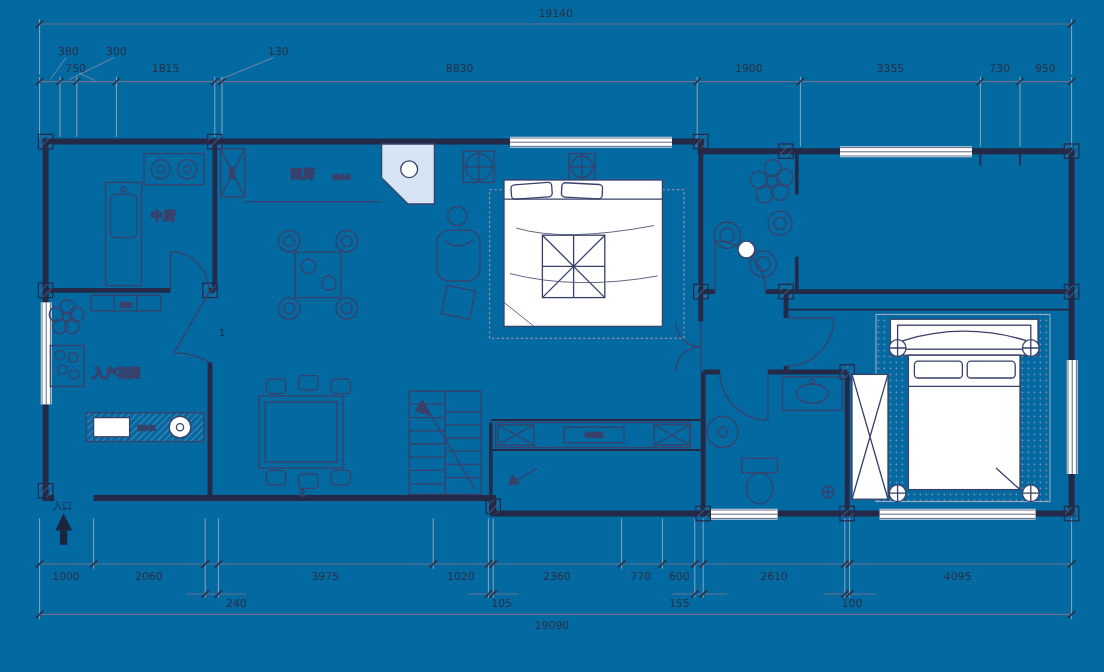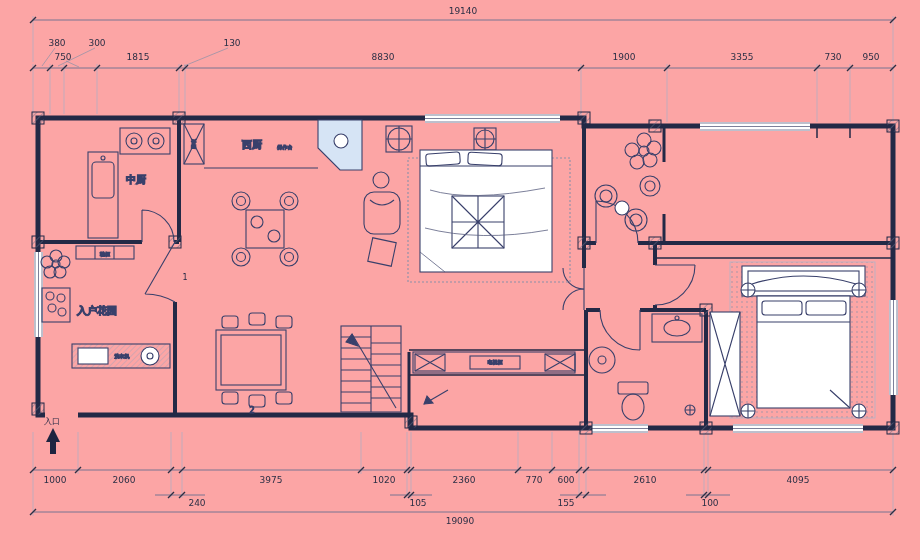--- a/index.html
+++ b/index.html
@@ -1,16 +1,16 @@
 <!DOCTYPE html>
 <html><head>
 <meta charset="utf-8">
 <style>
   html,body{margin:0;padding:0;background:#f4f4f4;}
-  .canvas{position:relative;width:920px;height:560px;background:#fca5a5;overflow:hidden;
+  .canvas{position:relative;width:920px;height:560px;background:#0369a1;overflow:hidden;
           font-family:"DejaVu Sans",sans-serif;}
   svg{display:block;}
   .dimline{stroke:#6a7090;stroke-width:0.9;fill:none;}
   .tick{stroke:#2b2f45;stroke-width:1.4;fill:none;}
   .ext{stroke:#aab0c6;stroke-width:0.7;fill:none;}
   .leader{stroke:#8a90a8;stroke-width:0.7;fill:none;}
   .dim-text{font:9px "DejaVu Sans",sans-serif;fill:#2b2f45;text-anchor:middle;}
   .room-label{font:600 10px "DejaVu Sans",sans-serif;fill:#1d2440;text-anchor:middle;}
   .tiny-label{font:5px "DejaVu Sans",sans-serif;fill:#4a4f66;text-anchor:middle;}
   .tag-label{font:8px "DejaVu Sans",sans-serif;fill:#1d2440;text-anchor:middle;}

